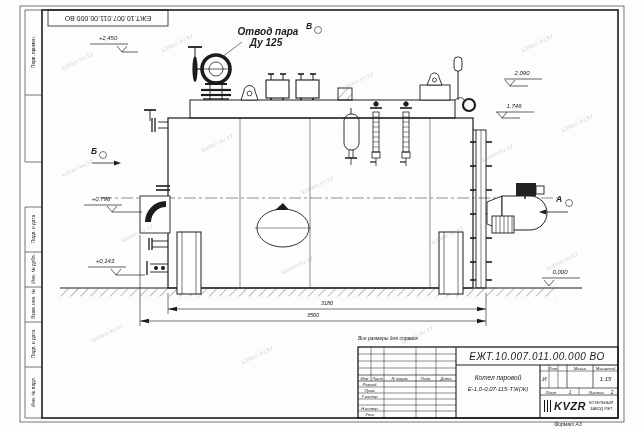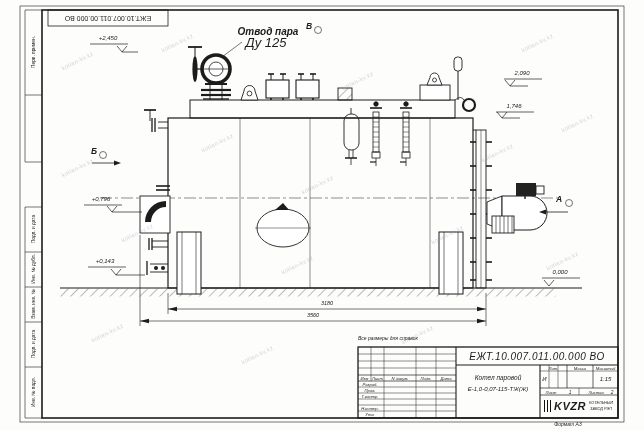--- a/index.html
+++ b/index.html
@@ -318,21 +318,21 @@
 <span class="t r180" style="left:108px;top:18px;font-size:7px">ЕЖТ.10.007.011.00.000  ВО</span>
 <span class="t v90" style="left:33px;top:52px;font-size:4.8px">Перв. примен.</span>
 <span class="t v90" style="left:33px;top:229px;font-size:4.8px">Подп. и дата</span>
 <span class="t v90" style="left:33px;top:269px;font-size:4.8px">Инв. № дубл.</span>
 <span class="t v90" style="left:33px;top:304px;font-size:4.8px">Взам. инв. №</span>
 <span class="t v90" style="left:33px;top:344px;font-size:4.8px">Подп. и дата</span>
 <span class="t v90" style="left:33px;top:392px;font-size:4.8px">Инв. № подл.</span>
 <span class="t c it" style="left:568px;top:424px;font-size:5px">Формат А3</span>
 
 <span class="t c it" style="left:268px;top:31px;font-size:10px;font-weight:bold">Отвод пара</span>
-<span class="t c it" style="left:266px;top:42px;font-size:13px;font-weight:normal">Ду 125</span>
+<span class="t c it" style="left:266px;top:42px;font-size:10px;font-weight:bold">Ду 125</span>
 <span class="t c it" style="left:108px;top:38px;font-size:6px">+2,450</span>
 <span class="t c it" style="left:522px;top:73px;font-size:6px">2,090</span>
 <span class="t c it" style="left:514px;top:106px;font-size:6px">1,746</span>
 <span class="t c it" style="left:101px;top:199px;font-size:6px">+0,796</span>
 <span class="t c it" style="left:105px;top:261px;font-size:6px">+0,143</span>
 <span class="t c it" style="left:560px;top:272px;font-size:6px">0,000</span>
 <span class="t c it" style="left:94px;top:151px;font-size:8.5px;font-weight:bold">Б</span>
 <span class="t c it" style="left:309px;top:26px;font-size:8.5px;font-weight:bold">В</span>
 <span class="t c it" style="left:559px;top:199px;font-size:8.5px;font-weight:bold">А</span>
 <span class="t c it" style="left:327px;top:303px;font-size:5.5px">3180</span>

